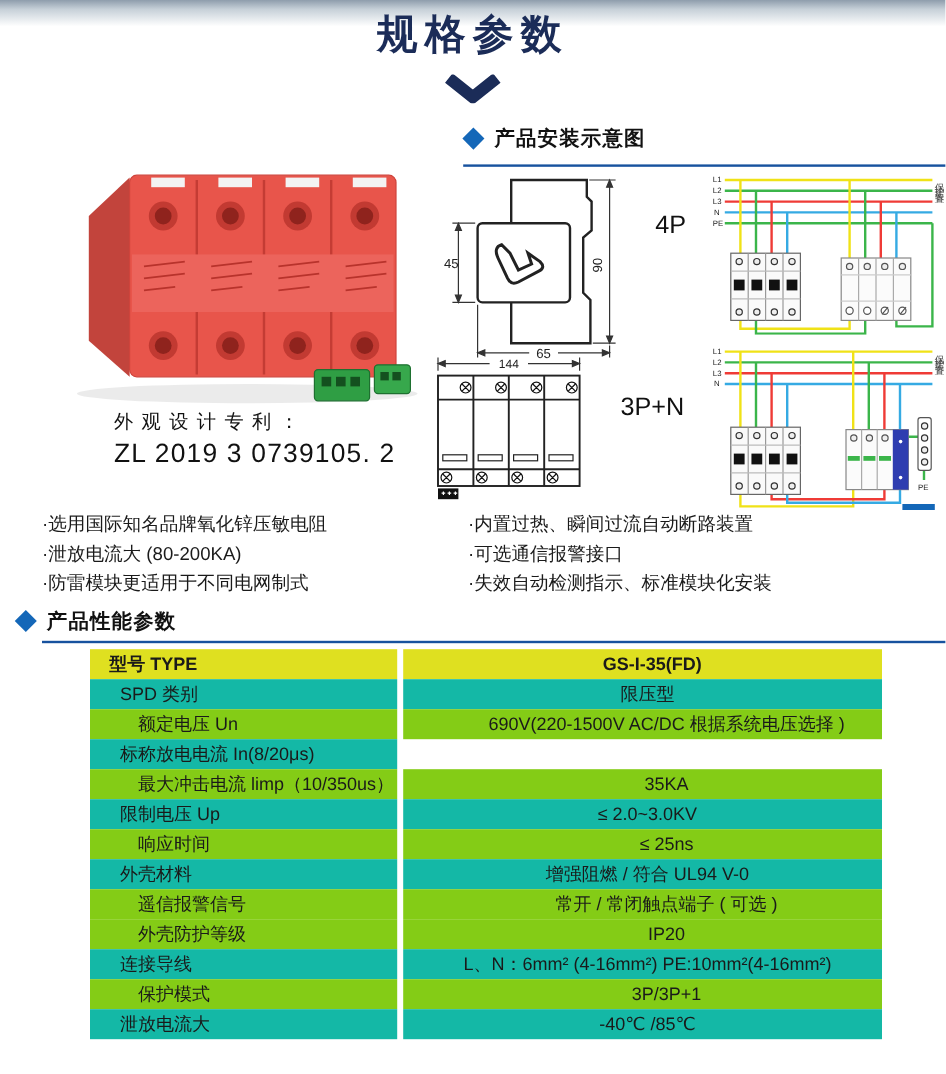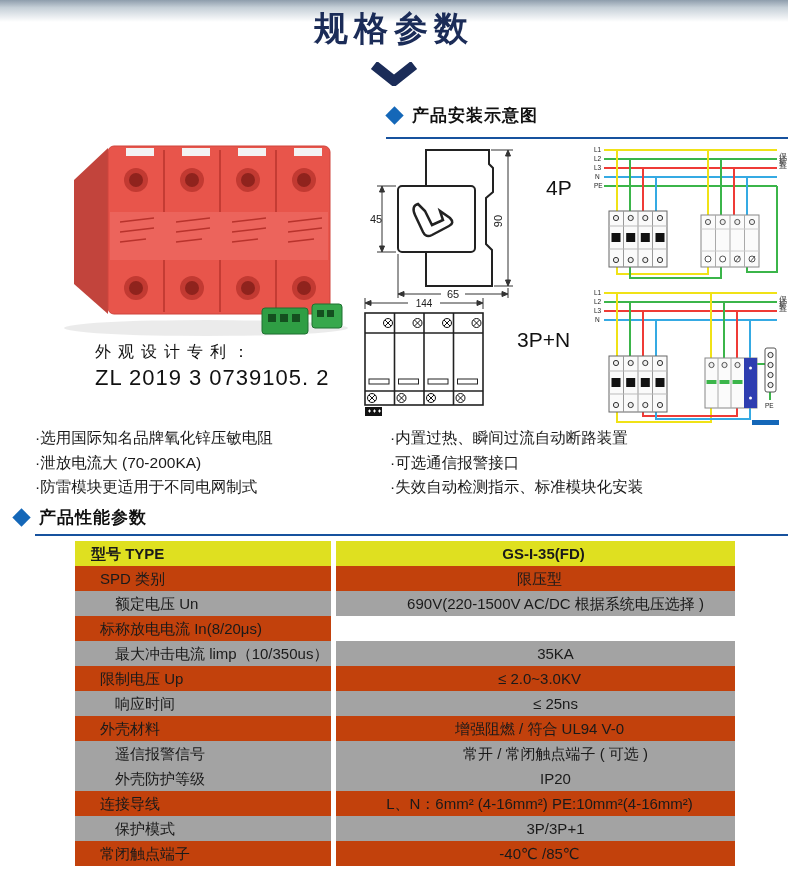--- a/index.html
+++ b/index.html
@@ -42,22 +42,22 @@
   .features { position:absolute; font-size:15.5px; color:#1a1a1a; line-height:24.5px; white-space:nowrap; }
   .features-left { top:426px; left:35px; width:350px; }
   .features-right { top:426px; left:390px; width:395px; }
 
   .spec-table { position:absolute; top:541px; left:75px; width:660px; }
   .trow { display:flex; height:25px; }
   .tcell { line-height:25px; font-size:15px; color:#1a1a1a; white-space:nowrap; overflow:hidden; }
   .tlabel { width:256px; margin-right:5px; padding-left:25px; }
   .tvalue { flex:1; padding-left:8px;text-align:center; }
   .trow.yellow .tcell { background:#dfe020; font-weight:bold;padding-left:16px; }
-  .trow.gray .tcell { background:#a3a3a3;padding-left:40px; }
-  .trow.white .tcell { background:#c2410c; }
+  .trow.gray .tcell { background:#84cc16;padding-left:40px; }
+  .trow.white .tcell { background:#14b8a6; }
 
   svg text { font-family:"Liberation Sans","DejaVu Sans",sans-serif; fill:#222; }
 </style>
 </head>
 <body>
 
 <div class="page">
 
   <div class="top-gradient"></div>
   <h1 class="main-title">规格参数</h1>
@@ -336,21 +336,21 @@
         <circle cx="177.5" cy="101" r="2.6" fill="#eee" stroke="#333"></circle>
       <text x="172" y="124" font-size="6.5">PE</text>
     </g>
   </svg>
   <div class="vlabel vlabel-bottom">保护装置</div>
   <div class="blue-dash"></div>
 
   <div class="features features-left">
 
   <div class="feat">·选用国际知名品牌氧化锌压敏电阻</div>
-      <div class="feat">·泄放电流大 (70-200KA)</div>
+      <div class="feat">·泄放电流大 (80-200KA)</div>
       <div class="feat">·防雷模块更适用于不同电网制式</div>
     </div>
   <div class="features features-right">
 
   <div class="feat">·内置过热、瞬间过流自动断路装置</div>
       <div class="feat">·可选通信报警接口</div>
       <div class="feat">·失效自动检测指示、标准模块化安装</div>
     </div>
 
   <div class="sec-header perf-header">
@@ -415,18 +415,18 @@
         <div class="tcell tlabel">连接导线</div>
         <div class="tcell tvalue">L、N：6mm² (4-16mm²)   PE:10mm²(4-16mm²)</div>
       </div>
 
       <div class="trow gray">
         <div class="tcell tlabel">保护模式</div>
         <div class="tcell tvalue">3P/3P+1</div>
       </div>
 
       <div class="trow white">
-        <div class="tcell tlabel">常闭触点端子</div>
+        <div class="tcell tlabel">泄放电流大</div>
         <div class="tcell tvalue">-40℃ /85℃</div>
       </div>
     </div>
 
 </div>
 
 </body></html>

